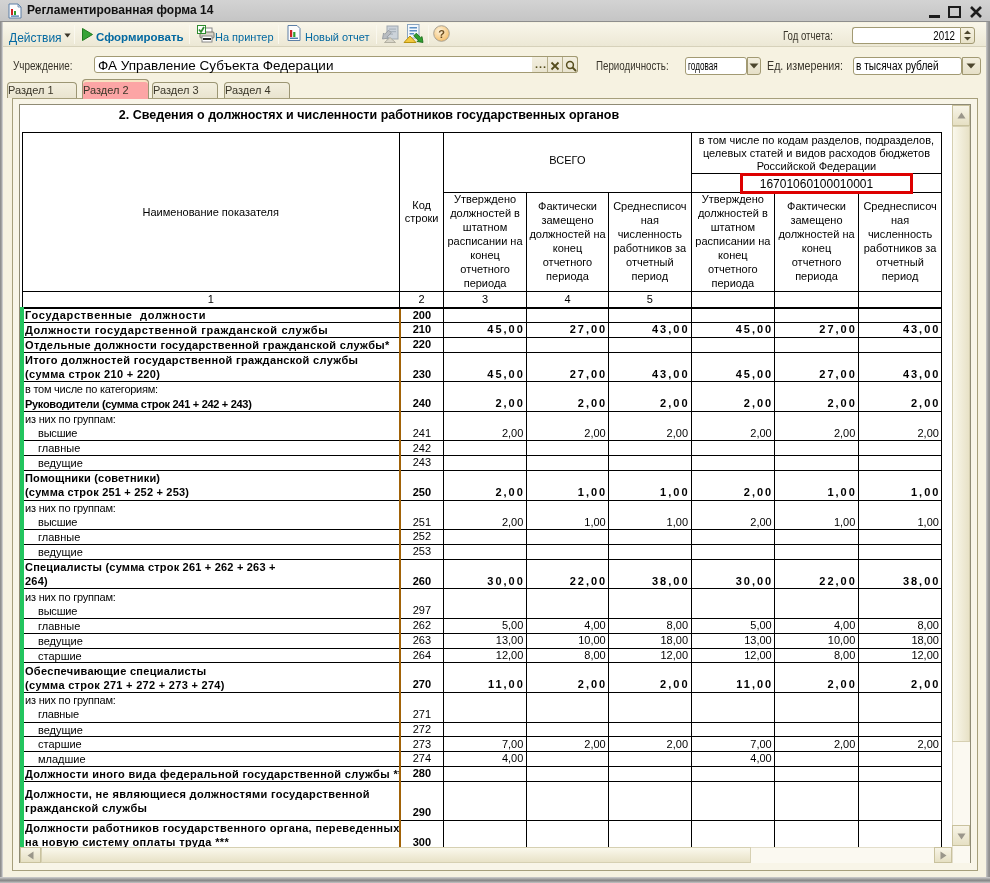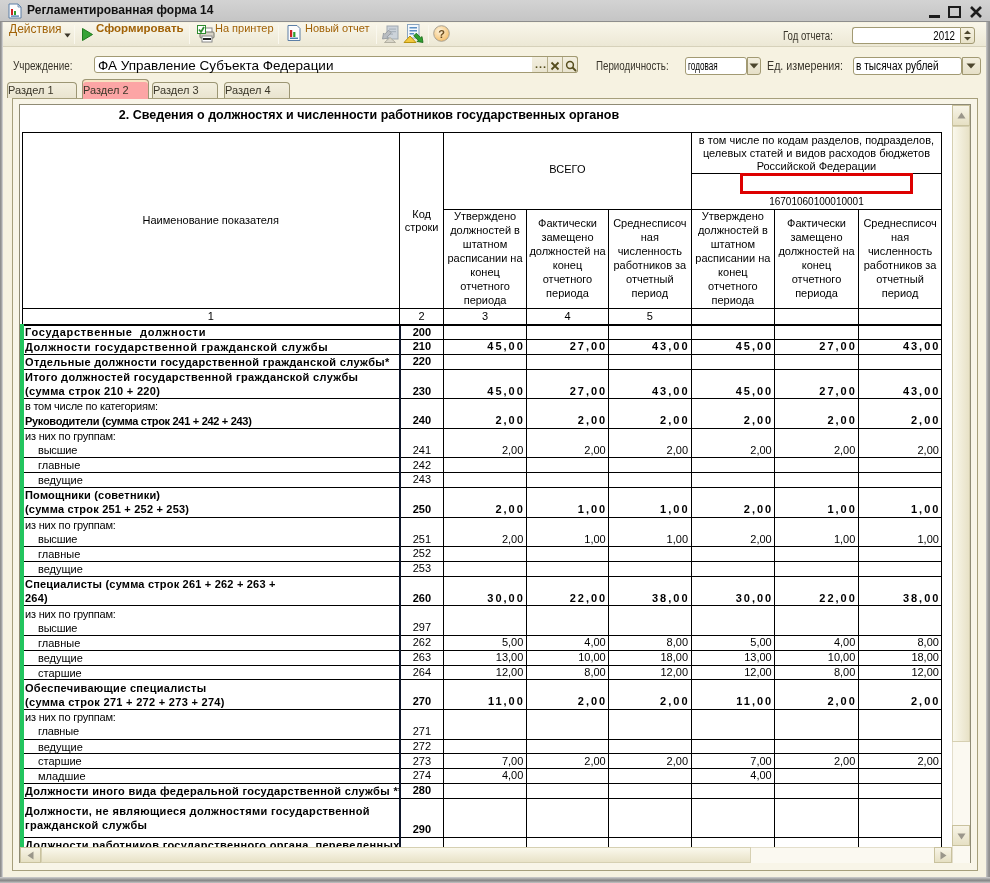--- a/index.html
+++ b/index.html
@@ -4,36 +4,36 @@
 *{margin:0;padding:0;box-sizing:border-box}
 html,body{width:990px;height:883px;overflow:hidden}
 body{position:relative;font-family:"Liberation Sans",sans-serif;background:#f6f2e1;color:#000}
 .a{position:absolute}
 #titlebar{left:0;top:0;width:990px;height:22px;background:linear-gradient(#d3d3d3,#c5c5c5);border-bottom:1px solid #8e8e8e}
 #ttext{left:27px;top:3px;font-size:12px;font-weight:bold;color:#111}
 #brdL{left:0;top:22px;width:3px;height:861px;background:linear-gradient(90deg,#8f8f8f 1px,#b9b9b9 2px,#dddddd)}
 #brdR{right:0;top:22px;width:4px;height:861px;background:linear-gradient(270deg,#8f8f8f 1px,#9f9f9f 2px,#c9c9c9)}
 #brdB{left:0;top:877px;width:990px;height:6px;background:linear-gradient(#cfcfcf,#9a9a9a 40%,#888 60%,#c4c4c4)}
 #toolbar{left:3px;top:23px;width:983px;height:24px;background:linear-gradient(#f9f6ea,#ece8d5);border-bottom:1px solid #d6d1ba}
-.tbtext{top:22px;font-size:12px;color:#a16207;white-space:nowrap}
+.tbtext{top:31px;font-size:12px;color:#0369a1;white-space:nowrap}
 .sep{top:25px;width:1px;height:19px;background:#c9c3a8;border-right:1px solid #faf8ee}
 .lbl{font-size:12px;color:#38342a;white-space:nowrap;transform-origin:0 50%}
 .tab{top:82px;height:16px;background:linear-gradient(#f3efdf,#e9e4cf);border:1px solid #9c9674;border-bottom:none;border-radius:4px 4px 0 0;font-size:11px;color:#3a3628;text-align:left;line-height:15px}
 #tab2{top:79px;height:20px;background:#fca5a5;z-index:3;line-height:21px;box-shadow:inset 0 2px 0 #f7e4c4}
 #panel{left:12px;top:98px;width:966px;height:773px;border:1px solid #a69f7c;background:#f8f5e8}
 #view{left:19px;top:104px;width:952px;height:759px;border:1px solid #8f8b75;background:#fff}
 table.t{border-collapse:collapse;table-layout:fixed;font-size:11px;color:#000}
 table.t td{border:1px solid #000;overflow:hidden;vertical-align:middle;padding:0}
 table.t td.hc{text-align:center;line-height:13.95px;font-size:11px}
 table.t td.nm{padding-left:1px;white-space:nowrap}
 table.t td.cd{text-align:center;vertical-align:bottom;line-height:13.6px}
 table.t td.vl{text-align:right;padding-right:2.5px;vertical-align:bottom;line-height:13.6px;white-space:nowrap}
 tr.numrow td{border-bottom:2px solid #000;font-size:11px}
 td.body:first-child{border-left:4px solid #22c55e}
-td.cd.body{border-left:2px solid #0f172a}
+td.cd.body{border-left:2px solid #a16207}
 table.t td.ind{padding-left:14px}
 .b{font-weight:bold}
 .bv{font-weight:bold;letter-spacing:2px;padding-right:1px!important}
 .l2{line-height:14.2px}
 .sbtn{border:1px solid #c9c29e}
 .strack{background:#fbf9f1}
 </style></head><body>
 
 <div class="a" id="titlebar"></div>
 <svg class="a" style="left:7px;top:3px" width="16" height="16" viewBox="0 0 16 16">
@@ -163,21 +163,21 @@
           <col style="width:83.6px">
         </colgroup>
         <tbody>
           <tr style="height:39.2px">
 <td class="hc" rowspan="3" style="line-height:13px;font-size:11px">Наименование показателя</td>
 <td class="hc" rowspan="3" style="line-height:13px;font-size:11px">Код<br>строки</td>
 <td class="hc" colspan="3" rowspan="2" style="font-size:11px;padding-bottom:3px">ВСЕГО</td>
 <td class="hc" colspan="3" style="line-height:13.1px;vertical-align:top;padding-top:1px;font-size:11px">в том числе по кодам разделов, подразделов,<br>целевых статей и видов расходов бюджетов<br>Российской Федерации</td>
 </tr>
           <tr style="height:18px">
-            <td class="hc" colspan="3" style="font-size:10px;padding-top:21px">16701060100010001</td>
+            <td class="hc" colspan="3" style="font-size:12px;padding-top:4px">16701060100010001</td>
           </tr>
           <tr style="height:99.2px">
             <td class="hc">Утверждено<br>должностей в<br>штатном<br>расписании на<br>конец<br>отчетного<br>периода</td>
             <td class="hc">Фактически<br>замещено<br>должностей на<br>конец<br>отчетного<br>периода</td>
             <td class="hc">Среднесписоч<br>ная<br>численность<br>работников за<br>отчетный<br>период</td>
             <td class="hc">Утверждено<br>должностей в<br>штатном<br>расписании на<br>конец<br>отчетного<br>периода</td>
             <td class="hc">Фактически<br>замещено<br>должностей на<br>конец<br>отчетного<br>периода</td>
             <td class="hc">Среднесписоч<br>ная<br>численность<br>работников за<br>отчетный<br>период</td>
           </tr>
           <tr style="height:15.6px" class="numrow">

